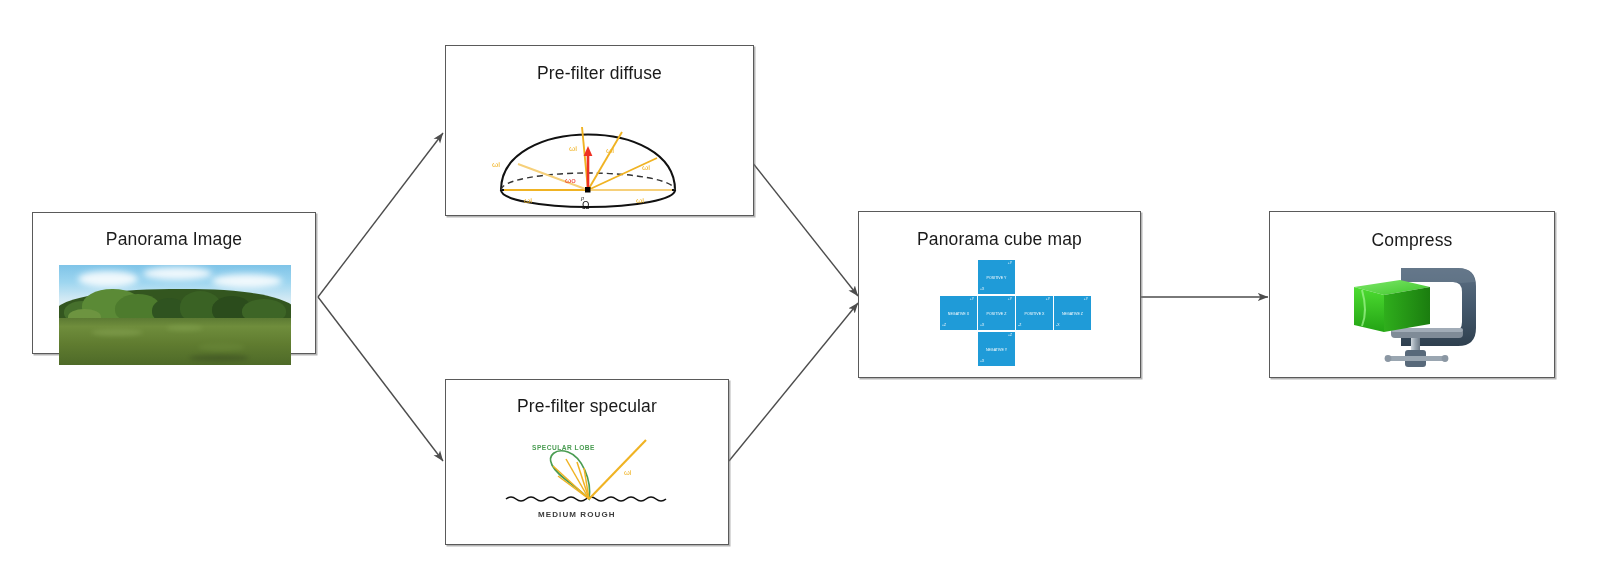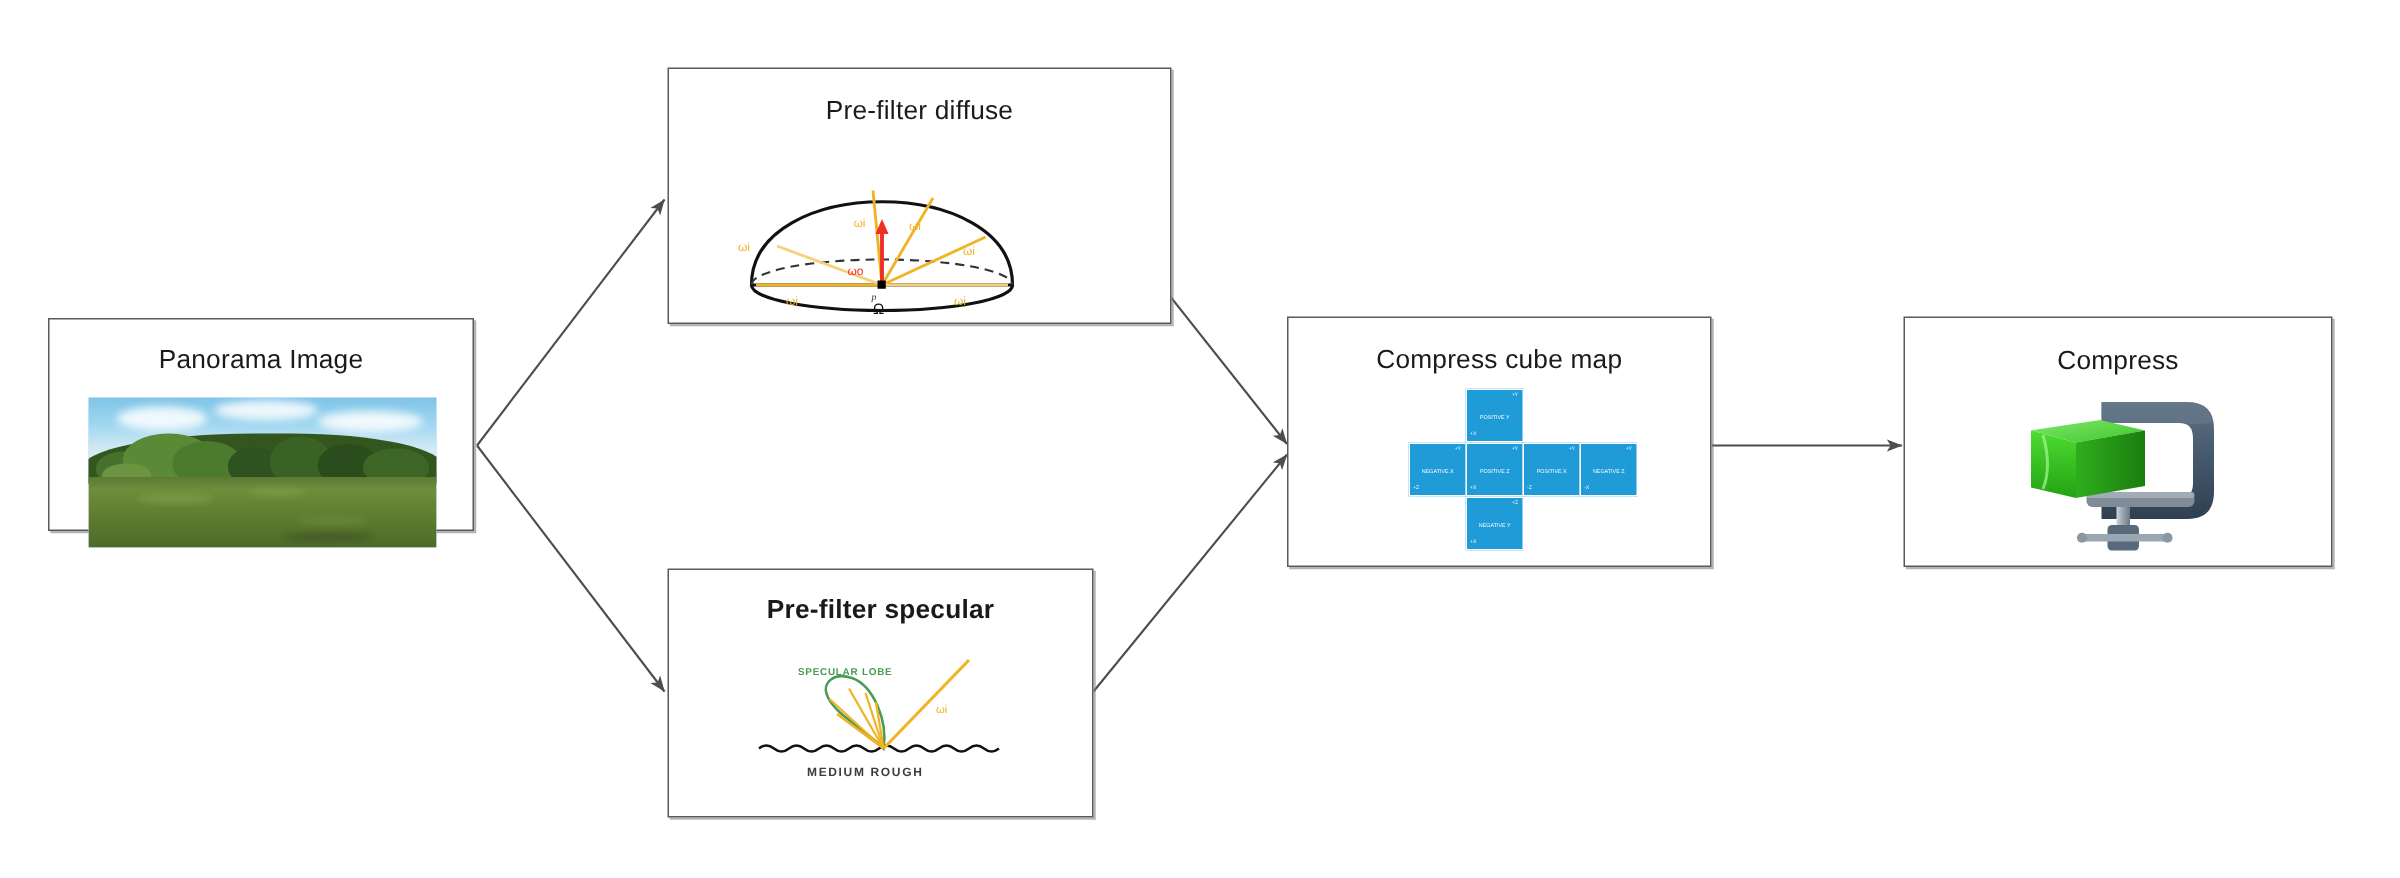--- a/index.html
+++ b/index.html
@@ -145,21 +145,21 @@
       <div class="tree" style="left:4%;  top:44%; width:14%; height:16%; background:#6d9440;"></div>
 
       <div class="grass" style="height:47%;"></div>
       <div class="grasshl" style="left:14%; top:64%; width:22%; height:7%; background:#86a352; opacity:.55;"></div>
       <div class="grasshl" style="left:46%; top:60%; width:16%; height:6%; background:#85a451; opacity:.5;"></div>
       <div class="grasshl" style="left:60%; top:78%; width:20%; height:8%; background:#6c8a3b; opacity:.5;"></div>
       <div class="grasshl" style="left:56%; top:90%; width:26%; height:6%; background:#3a4d22; opacity:.55;"></div>
     </div>
   </div>
 
-  <div class="node" style="left:445px; top:45px; width:336px; height:171px;">
+  <div class="node" style="left:445px; top:45px; width:309px; height:171px;">
     <div class="node-title" style="top:17px;">Pre-filter diffuse</div>
 
     <svg class="art" style="top:44px; height:120px;" viewBox="0 0 284 120">
 
       <path d="M55,100 C55,26 229,26 229,100 Z" fill="none" stroke="#111111" stroke-width="2.1"></path>
 
       <path d="M55,100 A87,17 0 0 0 229,100" fill="none" stroke="#111111" stroke-width="2.1"></path>
       <path d="M55,100 A87,17 0 0 1 229,100" fill="none" stroke="#333333" stroke-width="1.4" stroke-dasharray="6,4"></path>
 
       <g stroke="#f0b323" stroke-width="1.9">
@@ -182,21 +182,21 @@
       <text class="w-lab" x="196" y="80">ωi</text>
       <text class="w-lab" x="78" y="113">ωi</text>
       <text class="w-lab" x="190" y="113">ωi</text>
       <text class="w-lab-o" x="119" y="93">ωo</text>
       <text x="135" y="110" font-size="6.5" fill="#333333" font-style="italic" font-family="Liberation Serif, serif">p</text>
       <text x="136" y="119" font-size="10" fill="#111111" font-family="Liberation Sans, sans-serif">Ω</text>
     </svg>
   </div>
 
   <div class="node" style="left:445px; top:379px; width:284px; height:166px;">
-    <div class="node-title" style="top:16px;font-weight:bold;">Pre-filter specular</div>
+    <div class="node-title" style="top:16px;">Pre-filter specular</div>
 
     <svg class="art" style="top:52px; height:100px;" viewBox="0 0 284 100">
 
       <path d="M60,67 q5,-4 10,0 t10,0 t10,0 t10,0 t10,0 t10,0 t10,0 t10,0 t10,0 t10,0 t10,0 t10,0 t10,0 t10,0 t10,0 t10,0" fill="none" stroke="#111111" stroke-width="1.6"></path>
 
       <path d="M143,67 C128,52 112,45 106,33 C101,23 110,16 122,20 C136,25 146,48 143,67 Z" fill="none" stroke="#4a9c52" stroke-width="1.7"></path>
 
       <g stroke="#f0b323" stroke-width="1.5">
         <line x1="143" y1="67" x2="107" y2="34"></line>
         <line x1="143" y1="67" x2="112" y2="44"></line>
@@ -207,21 +207,21 @@
 
       <line x1="143" y1="67" x2="200" y2="8" stroke="#f0b323" stroke-width="2.1"></line>
 
       <text x="86" y="18" font-size="6.6" font-weight="bold" letter-spacing="0.5" fill="#4a9c52" font-family="Liberation Sans, sans-serif">SPECULAR LOBE</text>
       <text x="178" y="43" font-size="7.5" fill="#f0b323" font-family="Liberation Sans, sans-serif">ωi</text>
       <text x="92" y="85" font-size="8" font-weight="bold" letter-spacing="1.1" fill="#3c3c3c" font-family="Liberation Sans, sans-serif">MEDIUM ROUGH</text>
     </svg>
   </div>
 
   <div class="node" style="left:858px; top:211px; width:283px; height:167px;">
-    <div class="node-title" style="top:17px;">Compress cube map</div>
+    <div class="node-title" style="top:17px;">Panorama cube map</div>
 
     <div class="cube-wrap" style="left:80px; top:47px; width:150px; height:108px;">
 
       <div class="face" style="left:38px; top:0px; width:39px; height:36px;">
         <span class="fl" style="right:3px; top:2px;">+Y</span>
         <span class="fl" style="left:2px; bottom:2px;">+X</span>
         <span class="fc">POSITIVE Y</span>
       </div>
 
       <div class="face" style="left:0px; top:36px; width:39px; height:36px;">

